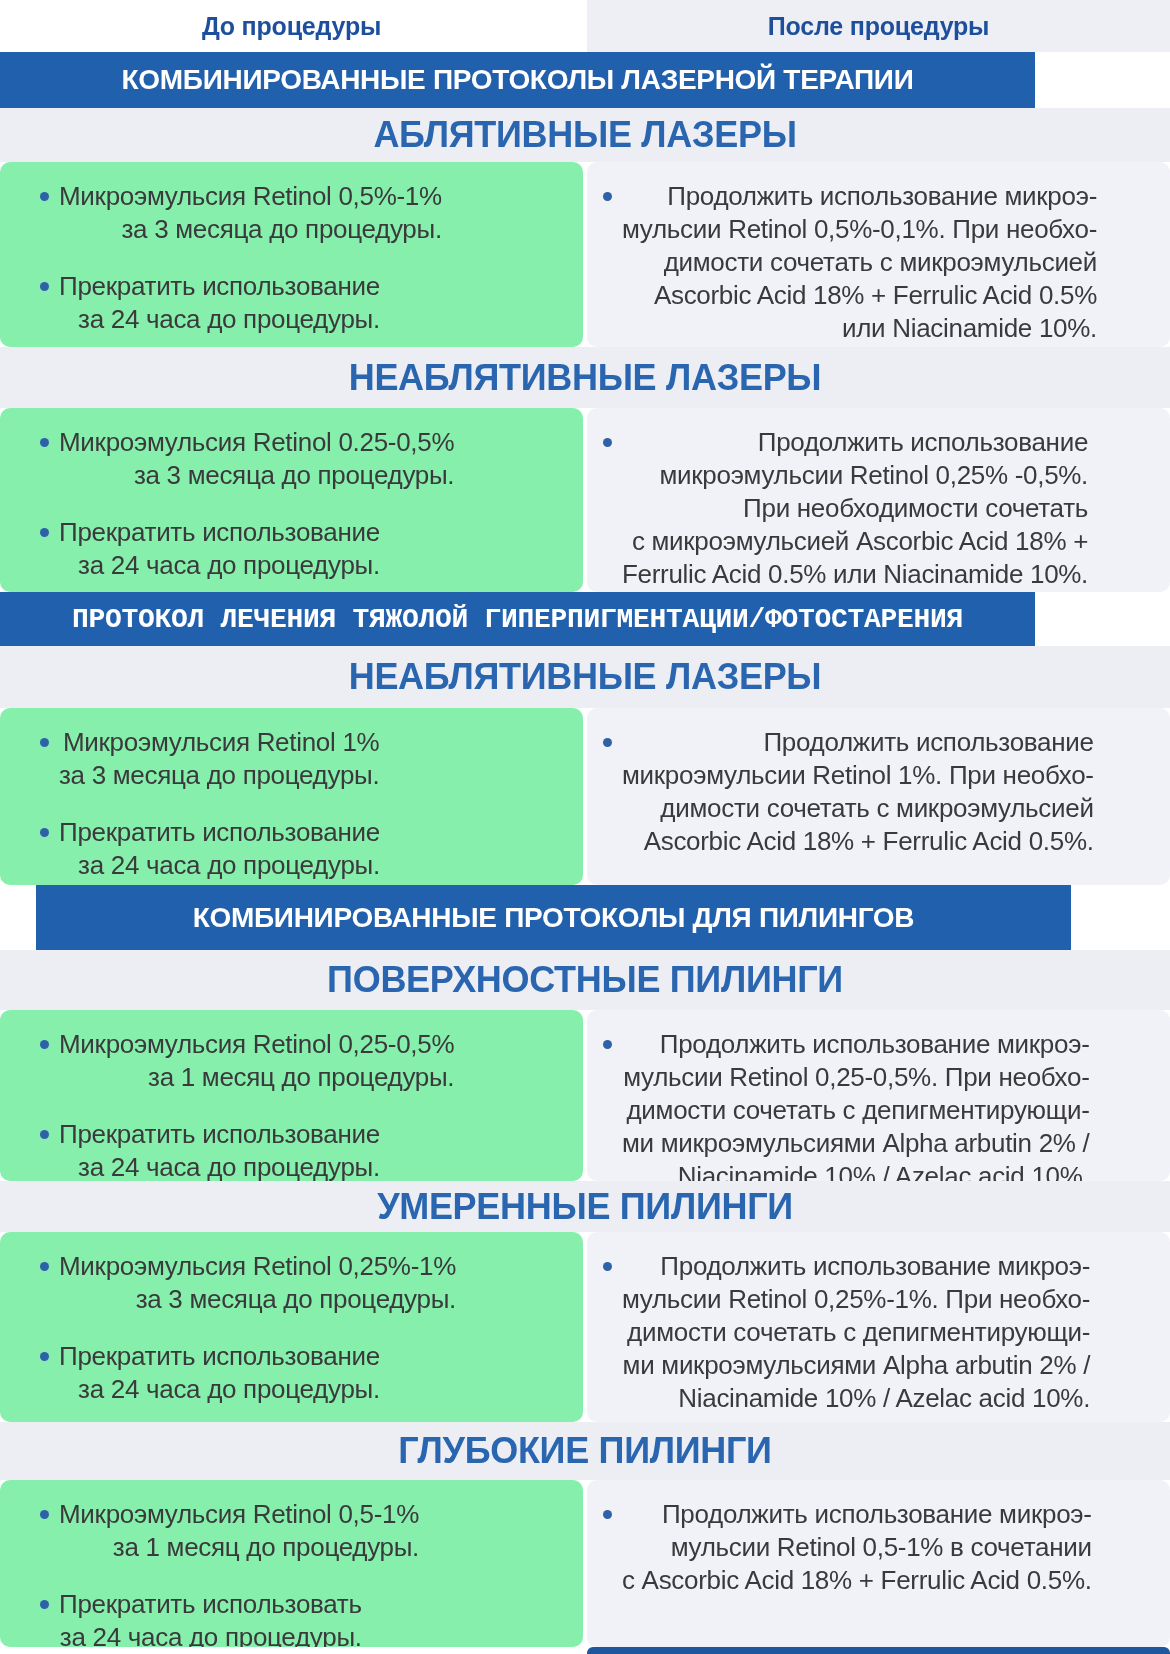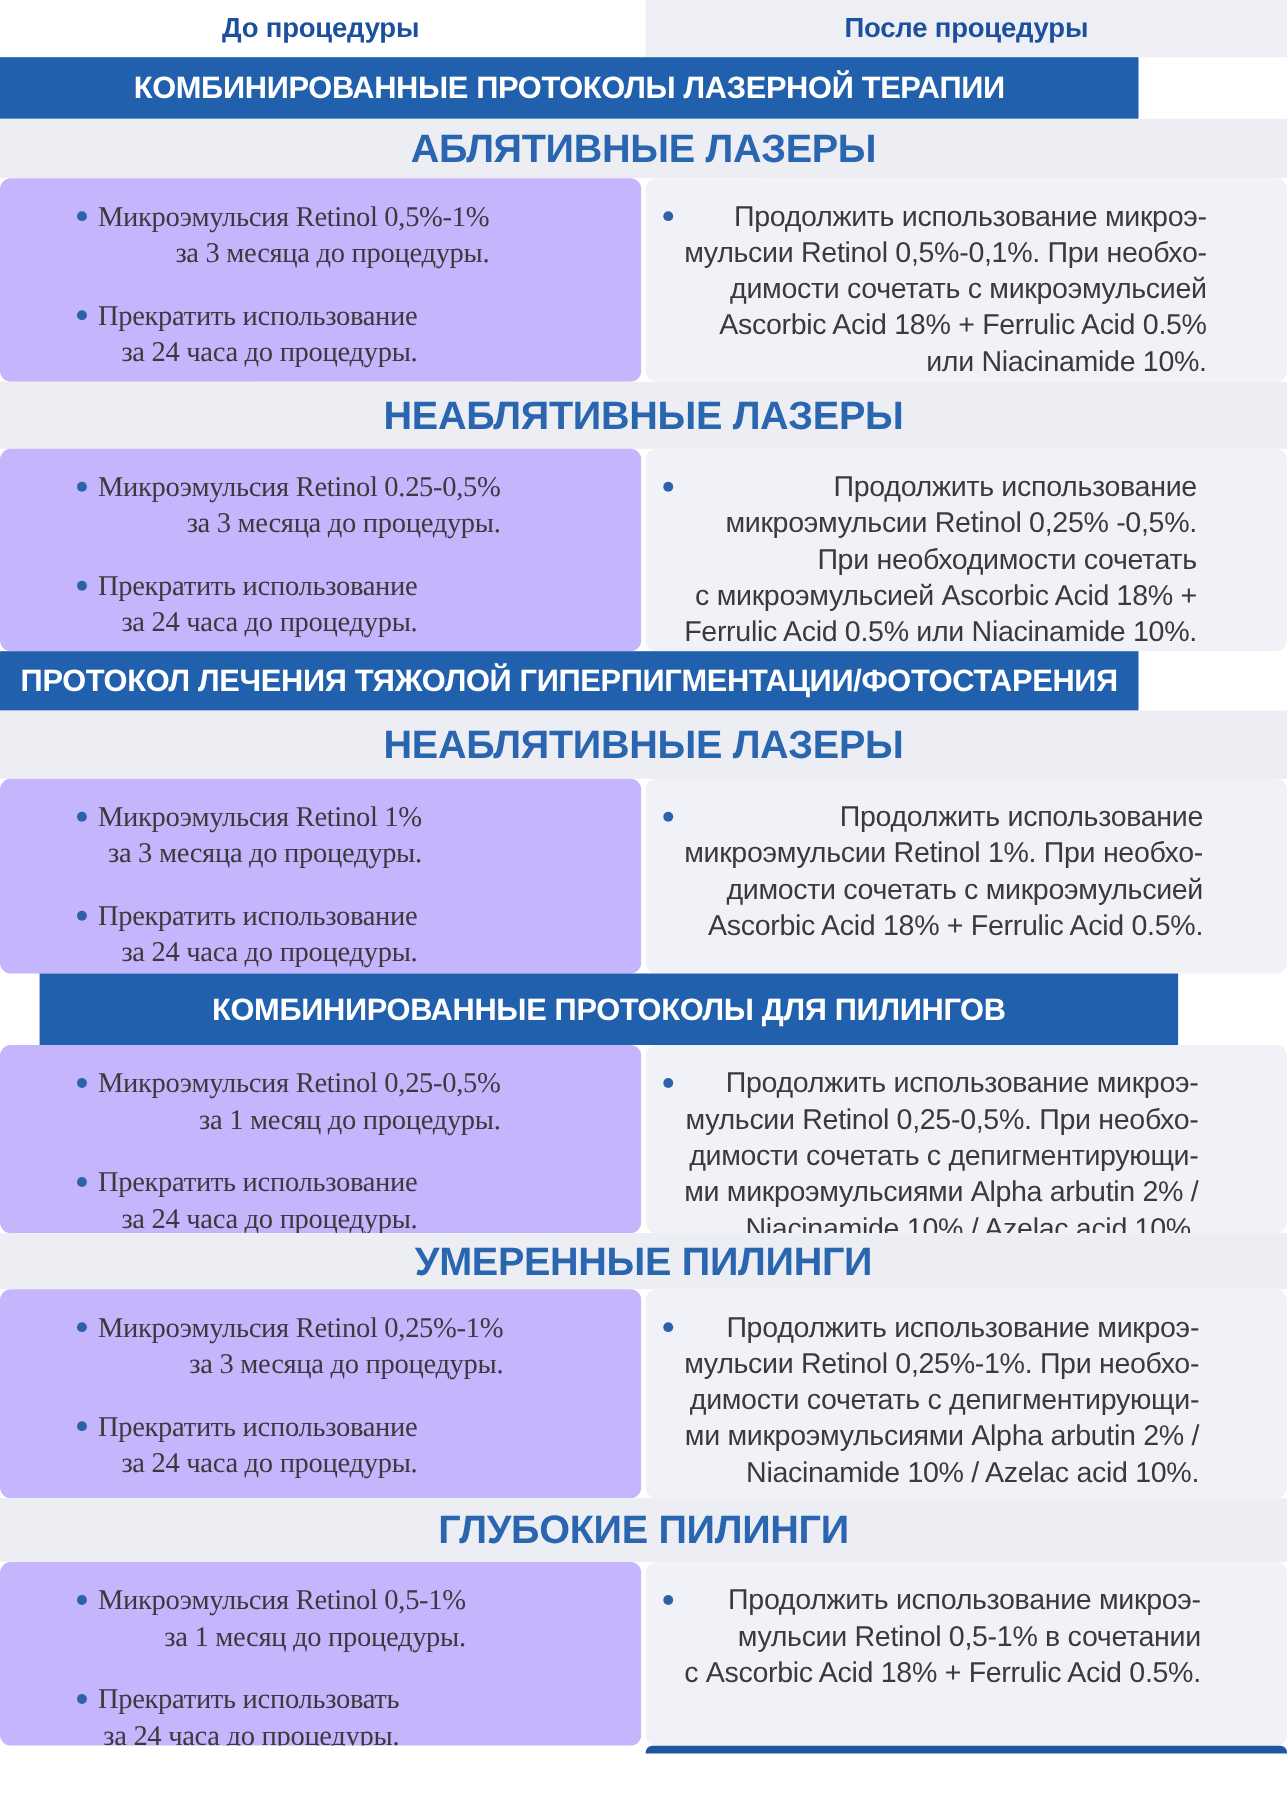--- a/index.html
+++ b/index.html
@@ -21,39 +21,39 @@
   .hdr-cell { display:flex; align-items:center; justify-content:center;
     font-size:25px; font-weight:bold; color:#1d4f9d; letter-spacing:-0.2px; }
   .hdr-left { background:#ffffff; }
   .hdr-right { background:#edeff5; }
 
   
   .banner { width:1035px; flex:none; background:#2160ac;
     display:flex; align-items:center; justify-content:center;
     color:#ffffff; font-weight:bold; font-size:28px; letter-spacing:-0.3px; }
   .r-banner1 { height:56px; }
-  .r-banner2 { height:54px; }
+  .r-banner2 { height:54px;font-family:Liberation Mono, monospace; }
   .r-banner3 { height:65px;margin-left:36px; }
 
   
   .subheader { width:1170px; flex:none; background:#eceef4;
     display:flex; align-items:center; justify-content:center;
     color:#2a65af; font-weight:bold; font-size:36px; letter-spacing:-0.3px; }
   .r-sub1 { height:54px; }
   .r-sub2 { height:61px; }
   .r-sub3 { height:62px; }
   .r-sub4 { height:60px; }
   .r-sub5 { height:51px; }
   .r-sub6 { height:58px; }
 
   
   .r-c1 { height:185px; } .r-c2 { height:184px; } .r-c3 { height:177px; }
   .r-c4 { height:171px; } .r-c5 { height:190px; } .r-c6 { height:167px; }
 
-  .cell-left  { background:#c4b5fd; border-radius:10px; padding:18px 24px 0 70px;font-family:Liberation Serif, serif; }
+  .cell-left  { background:#86efac; border-radius:10px; padding:18px 24px 0 40px; }
   .cell-right { background:#f1f2f8; border-radius:10px; padding:18px 18px 0 16px; }
 
   .bullet { display:flex; align-items:flex-start; margin-bottom:24px; }
   .dot { flex:none; width:9px; height:9px; border-radius:50%;
     background:#2e62a8; margin:12px 10px 0 0; }
   .btxt { white-space:pre-line; font-size:26px; line-height:33px;
     color:#3a3a3c; letter-spacing:-0.3px; }
 
   
   .r-bottom { height:7px; }
@@ -153,20 +153,21 @@
         <span class="btxt">Продолжить использование
 микроэмульсии Retinol 1%. При необхо-
 димости сочетать с микроэмульсией
 Ascorbic Acid 18% + Ferrulic Acid 0.5%.</span>
       </div>
     </div>
   </div>
 
   <div class="banner r-banner3">КОМБИНИРОВАННЫЕ ПРОТОКОЛЫ ДЛЯ ПИЛИНГОВ</div>
 
+  <div class="subheader r-sub4">ПОВЕРХНОСТНЫЕ ПИЛИНГИ</div>
 
   <div class="row r-c4">
     <div class="cell cell-left">
       <div class="bullet">
         <span class="dot"></span>
         <span class="btxt">Микроэмульсия Retinol 0,25-0,5%
 за 1 месяц до процедуры.</span>
       </div>
       <div class="bullet">
         <span class="dot"></span>

